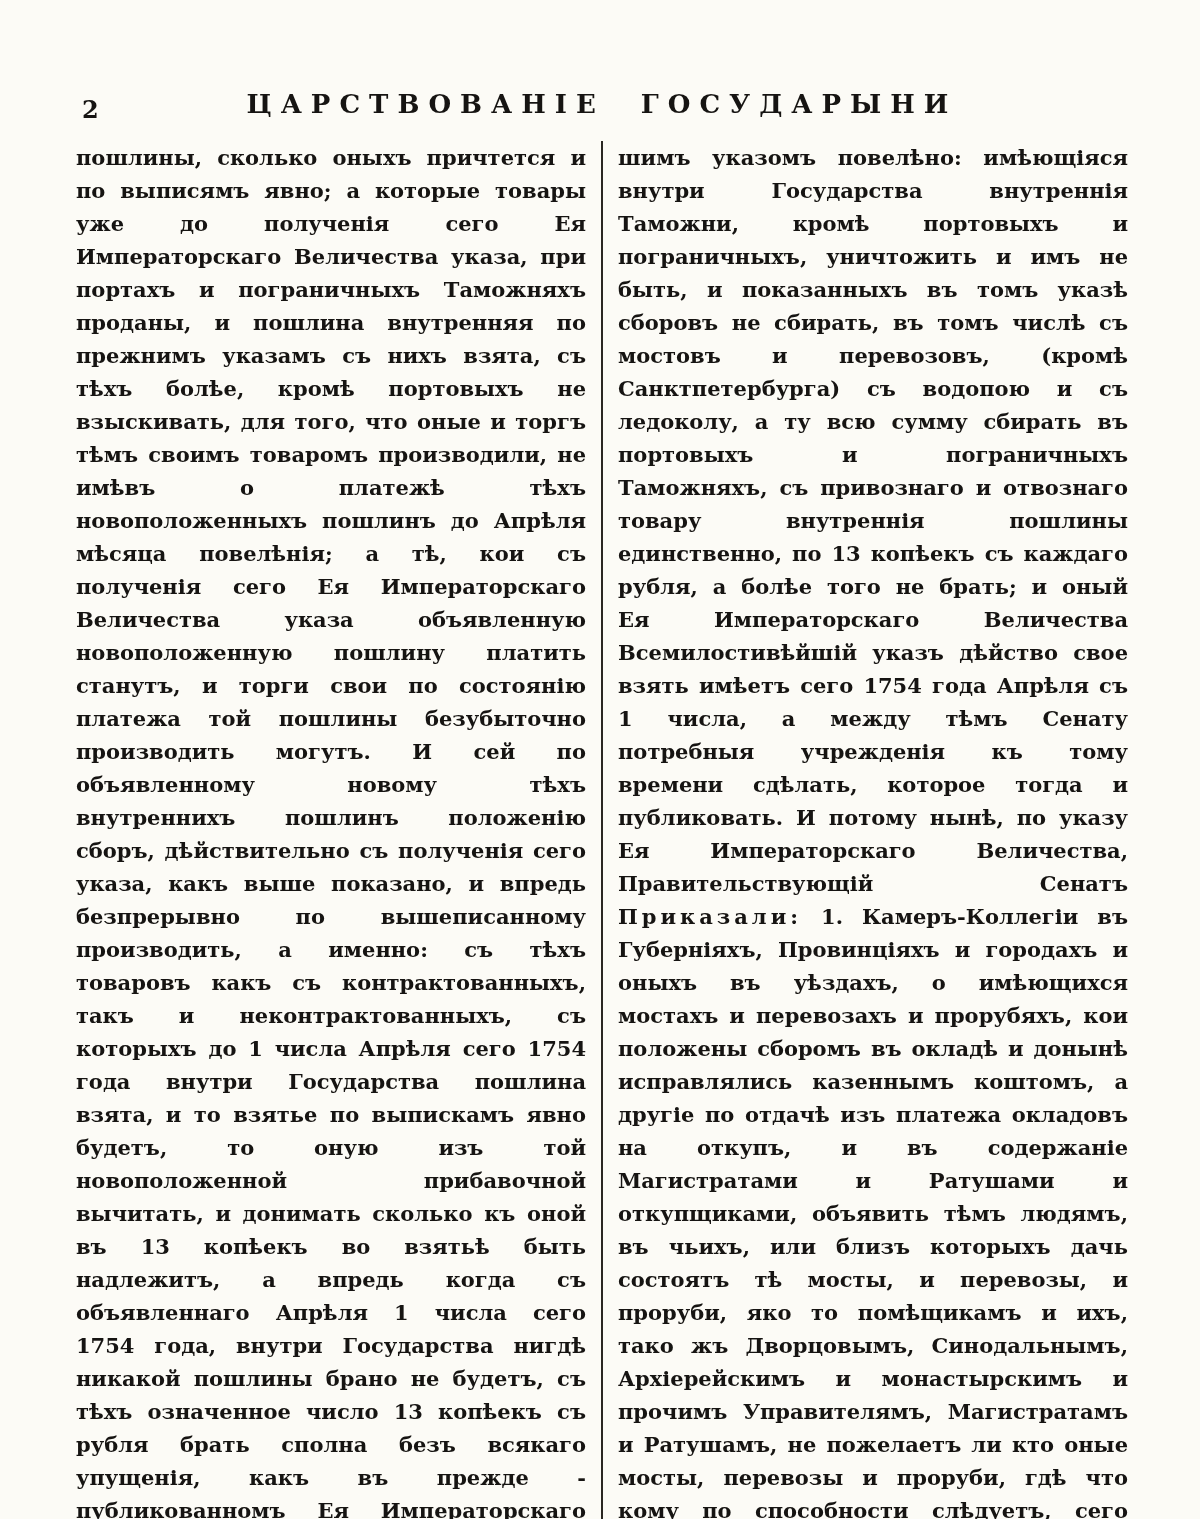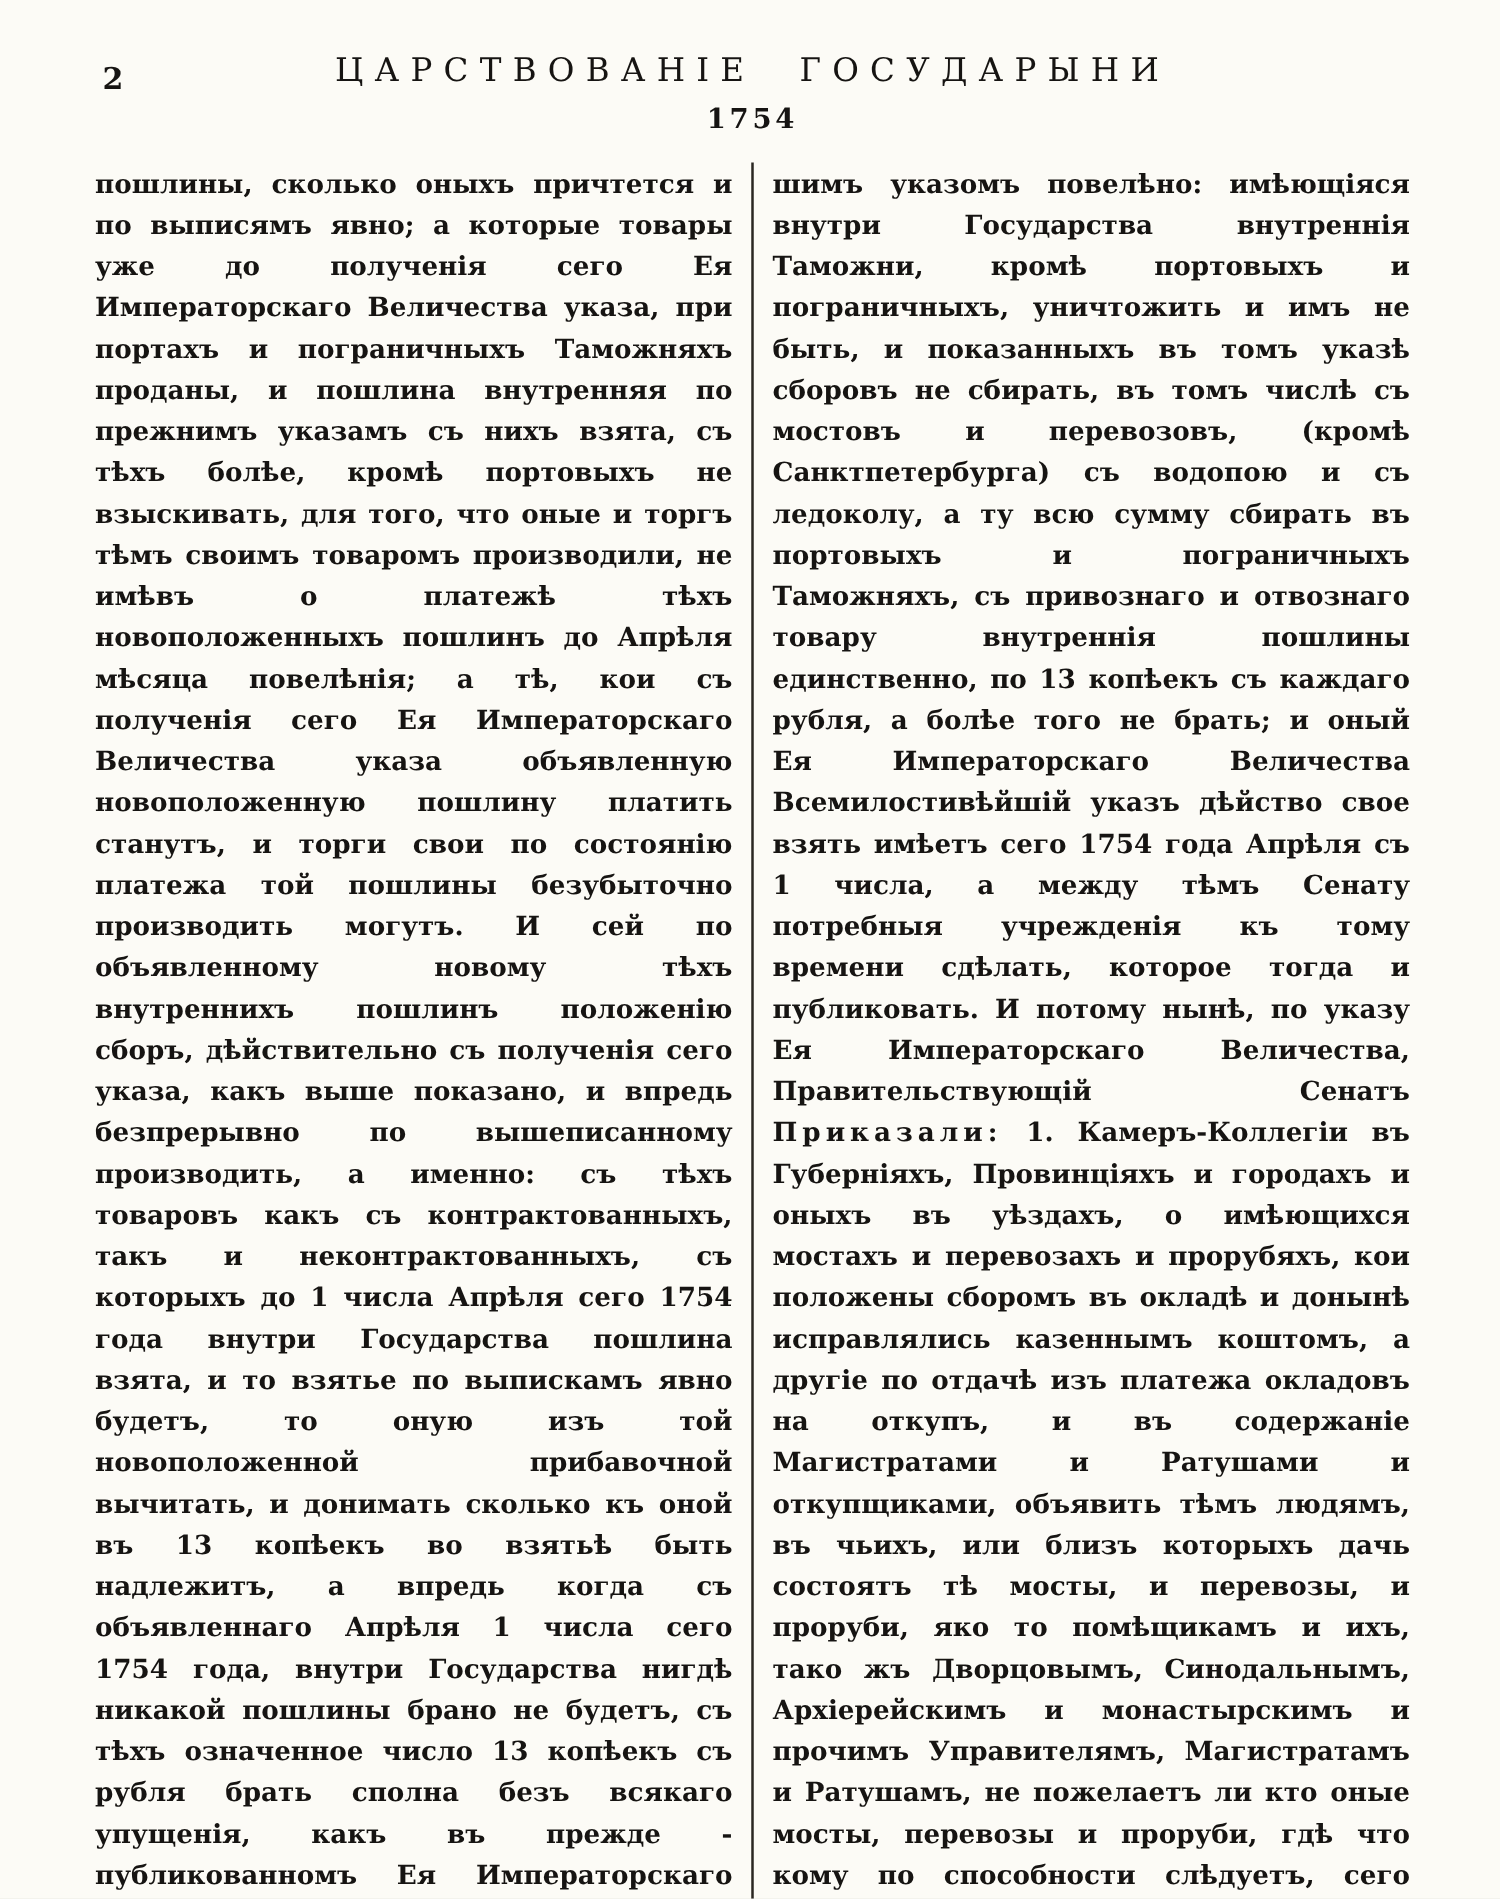--- a/index.html
+++ b/index.html
@@ -26,24 +26,25 @@
   }
   .page-number {
     position: absolute;
     left: 6px;
     top: 6px;
     font-size: 24px;
     font-weight: bold;
   }
   .header-title {
     font-size: 26px;
-    font-weight: normal;
+    font-weight: bold;
     letter-spacing: 9px;
     word-spacing: 18px;
     white-space: nowrap;
+    margin-top: 47px;
   }
   .header-year {
     margin-top: 10px;
     font-size: 22px;
     font-weight: bold;
     letter-spacing: 3px;
   }
   
   .columns {
     display: flex;
@@ -74,21 +75,20 @@
   .seg-spaced { letter-spacing: 4px; }
 </style>
 </head>
 <body>
 
 <div class="page">
 
   <div class="header">
     <div class="page-number">2</div>
     <div class="header-title">ЦАРСТВОВАНІЕ ГОСУДАРЫНИ</div>
-    <div class="header-year">1754</div>
   </div>
 
   <div class="columns">
     <div class="col col-left">
         <p class="para"><span class="seg-normal">пошлины, сколько оныхъ причтется и по выписямъ явно; а которые товары уже до полученія сего Ея Императорскаго Величества указа, при портахъ и пограничныхъ Таможняхъ проданы, и пошлина внутренняя по прежнимъ указамъ съ нихъ взята, съ тѣхъ болѣе, кромѣ портовыхъ не взыскивать, для того, что оные и торгъ тѣмъ своимъ товаромъ производили, не имѣвъ о платежѣ тѣхъ новоположенныхъ пошлинъ до Апрѣля мѣсяца повелѣнія; а тѣ, кои съ полученія сего Ея Императорскаго Величества указа объявленную новоположенную пошлину платить станутъ, и торги свои по состоянію платежа той пошлины безубыточно производить могутъ. И сей по объявленному новому тѣхъ внутреннихъ пошлинъ положенію сборъ, дѣйствительно съ полученія сего указа, какъ выше показано, и впредь безпрерывно по вышеписанному производить, а именно: съ тѣхъ товаровъ какъ съ контрактованныхъ, такъ и неконтрактованныхъ, съ которыхъ до 1 числа Апрѣля сего 1754 года внутри Государства пошлина взята, и то взятье по выпискамъ явно будетъ, то оную изъ той новоположенной прибавочной вычитать, и донимать сколько къ оной въ 13 копѣекъ во взятьѣ быть надлежитъ, а впредь когда съ объявленнаго Апрѣля 1 числа сего 1754 года, внутри Государства нигдѣ никакой пошлины брано не будетъ, съ тѣхъ означенное число 13 копѣекъ съ рубля брать сполна безъ всякаго упущенія, какъ въ прежде - публикованномъ Ея Императорскаго Величества указѣ изображено.</span></p>
       </div>
     <div class="divider"></div>
     <div class="col col-right">
         <p class="para"><span class="seg-normal">шимъ указомъ повелѣно: имѣющіяся внутри Государства внутреннія Таможни, кромѣ портовыхъ и пограничныхъ, уничтожить и имъ не быть, и показанныхъ въ томъ указѣ сборовъ не сбирать, въ томъ числѣ съ мостовъ и перевозовъ, (кромѣ Санктпетербурга) съ водопою и съ ледоколу, а ту всю сумму сбирать въ портовыхъ и пограничныхъ Таможняхъ, съ привознаго и отвознаго товару внутреннія пошлины единственно, по 13 копѣекъ съ каждаго рубля, а болѣе того не брать; и оный Ея Императорскаго Величества Всемилостивѣйшій указъ дѣйство свое взять имѣетъ сего 1754 года Апрѣля съ 1 числа, а между тѣмъ Сенату потребныя учрежденія къ тому времени сдѣлать, которое тогда и публиковать. И потому нынѣ, по указу Ея Императорскаго Величества, Правительствующій Сенатъ </span><span class="seg-spaced">Приказали:</span><span class="seg-normal"> 1. Камеръ-Коллегіи въ Губерніяхъ, Провинціяхъ и городахъ и оныхъ въ уѣздахъ, о имѣющихся мостахъ и перевозахъ и прорубяхъ, кои положены сборомъ въ окладѣ и донынѣ исправлялись казеннымъ коштомъ, а другіе по отдачѣ изъ платежа окладовъ на откупъ, и въ содержаніе Магистратами и Ратушами и откупщиками, объявить тѣмъ людямъ, въ чьихъ, или близъ которыхъ дачь состоятъ тѣ мосты, и перевозы, и проруби, яко то помѣщикамъ и ихъ, тако жъ Дворцовымъ, Синодальнымъ, Архіерейскимъ и монастырскимъ и прочимъ Управителямъ, Магистратамъ и Ратушамъ, не пожелаетъ ли кто оные мосты, перевозы и проруби, гдѣ что кому по способности слѣдуетъ, сего 1754 года Апрѣля съ 1 числа, или и прежде того числа хотя бъ и нынѣ взять, во всегдашнее свое исправное содержаніе, бравъ за оное ежегодно изъ казны толикое число денегъ, что за тѣ мосты, перевозы и проруби въ окладѣ положено; и буде помѣщики и ихъ и прочіе управители, Магистраты и Ратуши оные мосты, перевозы и проруби съ тѣмъ взять пожелаютъ, то имъ</span></p>
       </div>

